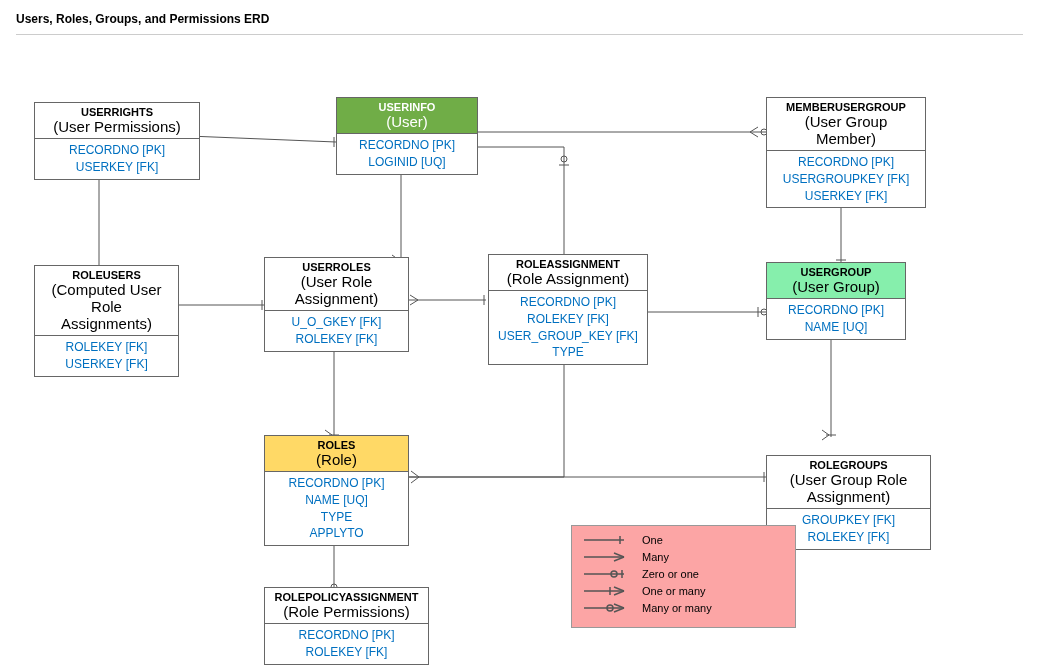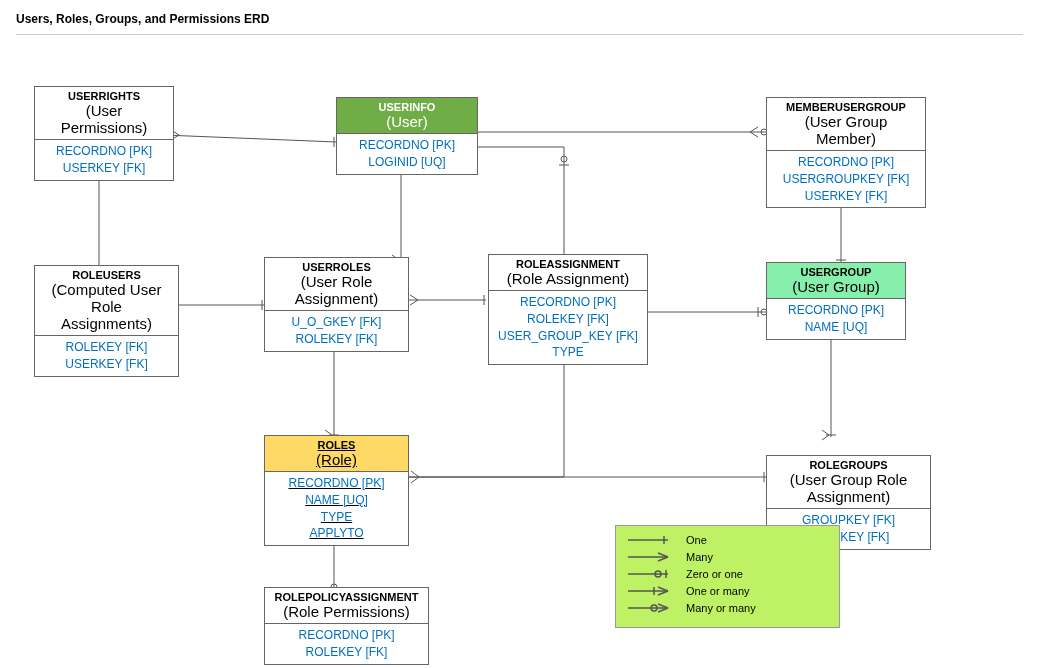--- a/index.html
+++ b/index.html
@@ -71,24 +71,23 @@
     }
     .header-yellow {
       background: #ffd966;
       color: #000;
     }
 
     
     .legend {
       position: absolute;
       border: 1px solid #999;
-      background: #bef264;
+      background: #fca5a5;
       padding: 8px 12px;
       font-size: 11px;
-      margin-left: 44px;
     }
     .legend-item {
       display: flex;
       align-items: center;
       margin-bottom: 5px;
     }
     .legend-line {
       width: 50px;
       height: 12px;
       margin-right: 8px;
@@ -223,21 +222,21 @@
       <div class="entity-header header-green">
         <div>USERINFO</div>
         <div class="entity-subtitle">(User)</div>
       </div>
       <div class="entity-body">
         <div class="entity-field">RECORDNO [PK]</div>
         <div class="entity-field">LOGINID [UQ]</div>
       </div>
     </div>
 
-    <div class="entity" style="left:18px; top:39px; width:140px;">
+    <div class="entity" style="left:18px; top:55px; width:166px;">
       <div class="entity-header">
         <div>USERRIGHTS</div>
         <div class="entity-subtitle">(User Permissions)</div>
       </div>
       <div class="entity-body">
         <div class="entity-field">RECORDNO [PK]</div>
         <div class="entity-field">USERKEY [FK]</div>
       </div>
     </div>
 
@@ -293,21 +292,21 @@
       <div class="entity-header header-blue">
         <div>USERGROUP</div>
         <div class="entity-subtitle">(User Group)</div>
       </div>
       <div class="entity-body">
         <div class="entity-field">RECORDNO [PK]</div>
         <div class="entity-field">NAME [UQ]</div>
       </div>
     </div>
 
-    <div class="entity" style="left:248px; top:388px; width:145px;text-decoration:underline;">
+    <div class="entity" style="left:248px; top:388px; width:145px;">
       <div class="entity-header header-yellow">
         <div>ROLES</div>
         <div class="entity-subtitle">(Role)</div>
       </div>
       <div class="entity-body">
         <div class="entity-field">RECORDNO [PK]</div>
         <div class="entity-field">NAME [UQ]</div>
         <div class="entity-field">TYPE</div>
         <div class="entity-field">APPLYTO</div>
       </div>

